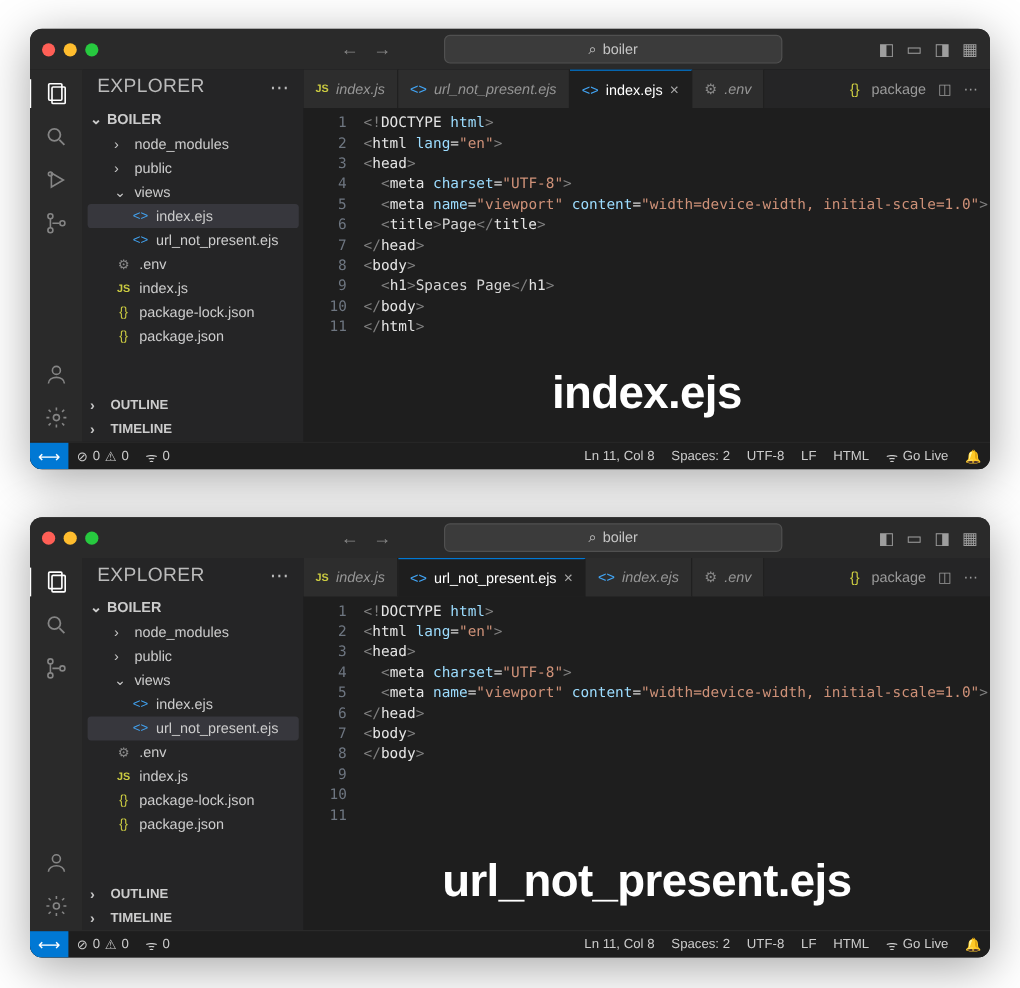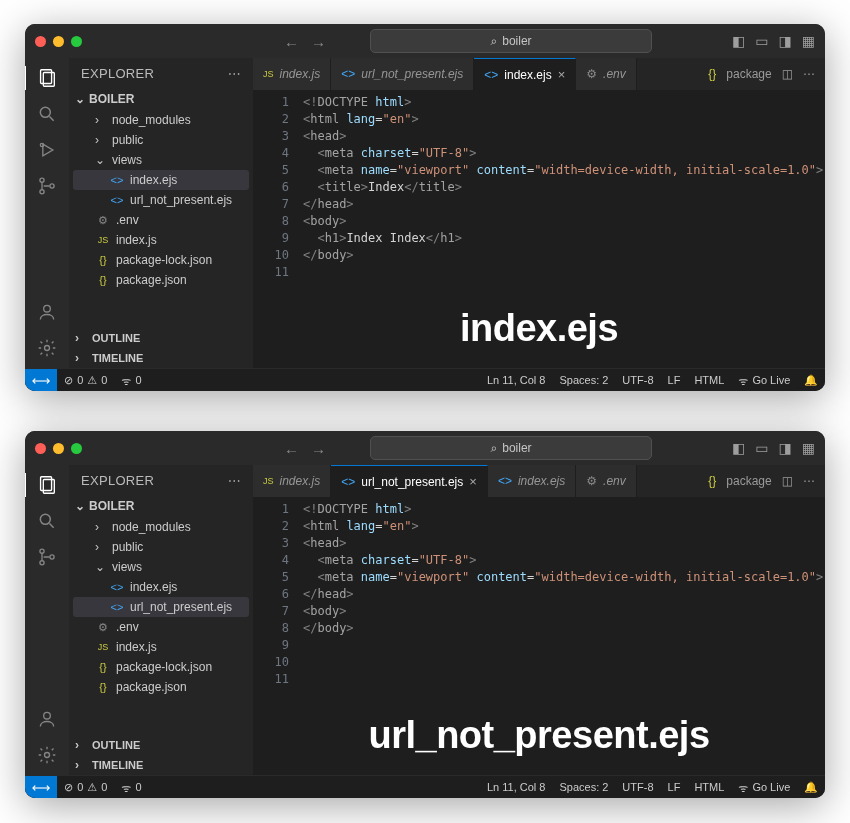--- a/index.html
+++ b/index.html
@@ -65,33 +65,33 @@
   .activity .spacer{flex:1}
 
   .sidebar {
     width: 184px;
     background: #252526;
     display:flex;
     flex-direction:column;
   }
   .side-head {
     height:30px; display:flex; align-items:center; justify-content:space-between;
-    padding:0 12px; color:#bbb; font-size:13px; letter-spacing:.3px;
+    padding:0 12px; color:#bbb; font-size:16px; letter-spacing:.3px;
   }
   .side-root { padding:0 6px; color:#ccc; font-size:12px; font-weight:600; display:flex;align-items:center; gap:4px; height:22px;}
   .tree { padding: 0 4px 6px; flex:1; overflow:hidden;}
   .row {
     display:flex; align-items:center; height:20px; gap:5px; padding-left:10px;
     color:#ccc; white-space:nowrap; border-radius:3px;
   }
   .row.sel { background:#37373d; }
   .row .chev{width:12px;color:#c5c5c5;font-size:12px}
   .row .ic { width:16px; display:inline-flex; justify-content:center; font-size:11px;}
   .ic.ejs{color:#42a5f5}
-  .ic.js{color:#cbcb41;font-weight:400;font-size:9px}
+  .ic.js{color:#cbcb41;font-weight:700;font-size:9px}
   .ic.gear{color:#888}
   .ic.json{color:#cbcb41}
   .indent1{padding-left:22px}.indent2{padding-left:36px}
   .side-foot .row{font-size:11px;color:#ccc;font-weight:600;padding-left:6px}
 
   .editor { flex:1; display:flex; flex-direction:column; background:#1e1e1e; position:relative; }
   .tabs {
     height:32px; background:#252526; display:flex; align-items:stretch;
   }
   .tab {
@@ -103,21 +103,21 @@
   .tab .ic{font-style:normal}
   .tab .x{color:#aaa;font-size:13px}
   .tabs .tail{margin-left:auto;display:flex;align-items:center;gap:10px;padding-right:10px;color:#9a9a9a}
   .code {
     display:flex; font-family: Menlo, Consolas, monospace; font-size:12px;
     padding-top:4px;
   }
   .gutter { width:36px; text-align:right; color:#6e7681; padding-right:14px;}
   .gutter div{height:17px;line-height:17px}
   .src div{height:17px;line-height:17px; white-space:pre}
-  .t-tag{color:#a3a3a3}.t-attr{color:#9cdcfe}.t-str{color:#ce9178}.t-txt{color:#d4d4d4}.t-ang{color:#808080}
+  .t-tag{color:#e5e5e5}.t-attr{color:#9cdcfe}.t-str{color:#ce9178}.t-txt{color:#d4d4d4}.t-ang{color:#808080}
 
   .overlay-label{
     position:absolute; bottom:18px; left:50%; transform:translateX(-50%);
     font-size:38px; font-weight:800; color:#fff; letter-spacing:-.5px;
     pointer-events:none;
   }
 
   .statusbar{
     height:22px; background:#1e1e1e; border-top:1px solid #2a2a2a;
     display:flex; align-items:center; font-size:11px; color:#ccc;
@@ -295,25 +295,26 @@
             <div>9</div>
             <div>10</div>
             <div>11</div>
         </div>
         <div class="src">
 <div><span class="t-ang">&lt;!</span><span class="t-tag">DOCTYPE</span> <span class="t-attr">html</span><span class="t-ang">&gt;</span></div>
 <div><span class="t-ang">&lt;</span><span class="t-tag">html</span> <span class="t-attr">lang</span><span class="t-txt">=</span><span class="t-str">"en"</span><span class="t-ang">&gt;</span></div>
 <div><span class="t-ang">&lt;</span><span class="t-tag">head</span><span class="t-ang">&gt;</span></div>
 <div>  <span class="t-ang">&lt;</span><span class="t-tag">meta</span> <span class="t-attr">charset</span><span class="t-txt">=</span><span class="t-str">"UTF-8"</span><span class="t-ang">&gt;</span></div>
 <div>  <span class="t-ang">&lt;</span><span class="t-tag">meta</span> <span class="t-attr">name</span><span class="t-txt">=</span><span class="t-str">"viewport"</span> <span class="t-attr">content</span><span class="t-txt">=</span><span class="t-str">"width=device-width, initial-scale=1.0"</span><span class="t-ang">&gt;</span></div>
-<div>  <span class="t-ang">&lt;</span><span class="t-tag">title</span><span class="t-ang">&gt;</span><span class="t-txt">Index</span><span class="t-ang">&lt;/</span><span class="t-tag">title</span><span class="t-ang">&gt;</span></div>
+<div>  <span class="t-ang">&lt;</span><span class="t-tag">title</span><span class="t-ang">&gt;</span><span class="t-txt">Page</span><span class="t-ang">&lt;/</span><span class="t-tag">title</span><span class="t-ang">&gt;</span></div>
 <div><span class="t-ang">&lt;/</span><span class="t-tag">head</span><span class="t-ang">&gt;</span></div>
 <div><span class="t-ang">&lt;</span><span class="t-tag">body</span><span class="t-ang">&gt;</span></div>
-<div>  <span class="t-ang">&lt;</span><span class="t-tag">h1</span><span class="t-ang">&gt;</span><span class="t-txt">Index Index</span><span class="t-ang">&lt;/</span><span class="t-tag">h1</span><span class="t-ang">&gt;</span></div>
+<div>  <span class="t-ang">&lt;</span><span class="t-tag">h1</span><span class="t-ang">&gt;</span><span class="t-txt">Spaces Page</span><span class="t-ang">&lt;/</span><span class="t-tag">h1</span><span class="t-ang">&gt;</span></div>
 <div><span class="t-ang">&lt;/</span><span class="t-tag">body</span><span class="t-ang">&gt;</span></div>
+<div><span class="t-ang">&lt;/</span><span class="t-tag">html</span><span class="t-ang">&gt;</span></div>
         </div>
       </div>
       <div class="overlay-label">index.ejs</div>
     </div>
   </div>
 
   <div class="statusbar">
     <div class="remote">⟷</div>
     <div class="seg">
         <span>⊘</span>

